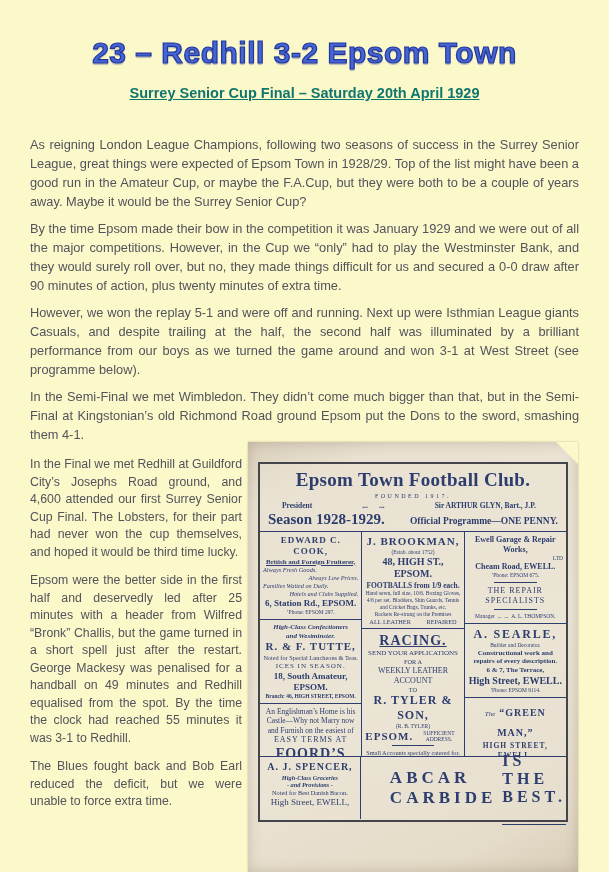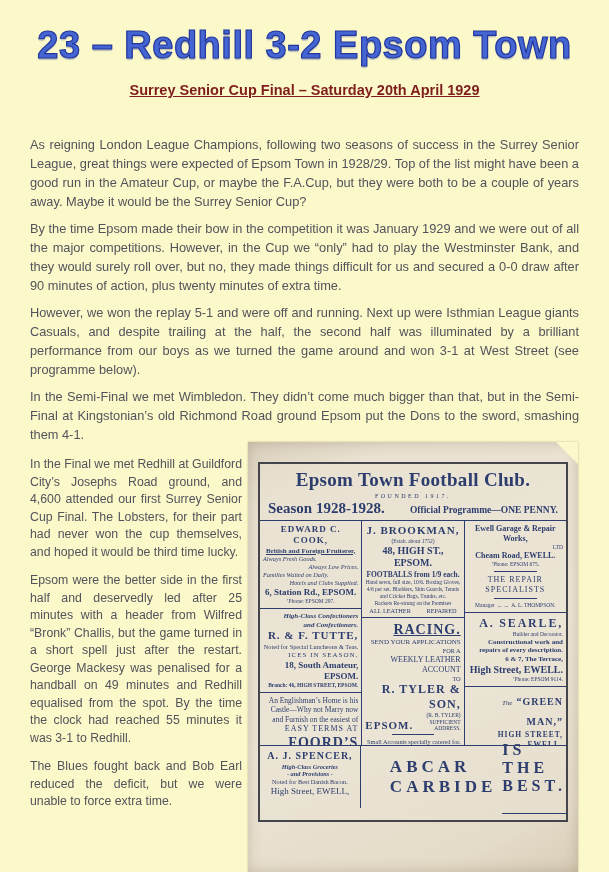--- a/index.html
+++ b/index.html
@@ -3,28 +3,28 @@
 <meta charset="utf-8">
 <style>
   html,body{margin:0;padding:0;}
   body{
     width:609px;height:872px;position:relative;overflow:hidden;
     background:#fbf8c9;
     font-family:"Liberation Sans","DejaVu Sans",sans-serif;
   }
   
   .title{
-    margin:0;padding-top:24px;text-align:center;
-    font-size:38px;font-weight:bold;letter-spacing:0.5px;
+    margin:0;padding-top:36px;text-align:center;
+    font-size:30px;font-weight:bold;letter-spacing:0.5px;
     color:#4565d2;-webkit-text-stroke:1.2px #22369c;
     text-shadow:0 2px 1px rgba(34,54,156,0.30);
   }
   .subtitle{
     margin-top:15px;text-align:center;
-    font-size:14.5px;font-weight:bold;color:#7f1d1d;
+    font-size:14.5px;font-weight:bold;color:#0f766e;
     text-decoration:underline;
   }
   
   .article{
     position:absolute;left:30px;top:135px;width:549px;
     font-size:12.8px;line-height:19px;color:#53535c;text-align:justify;
   }
   .article p{margin:0 0 8px 0;}
   .leftcol{width:212px;margin-top:12px;font-size:12.3px;line-height:17.5px;}
   .leftcol p{margin:0 0 11px 0;}
@@ -50,21 +50,21 @@
   .p-pres{display:flex;justify-content:space-between;padding:2px 30px 0 22px;font-size:7.5px;font-weight:bold;}
   .p-season{display:flex;justify-content:space-between;align-items:baseline;
     padding:1px 8px 3px 8px;border-bottom:1.6px solid #2d3d6d;}
   .p-season .s1{font-size:15px;font-weight:bold;}
   .p-season .s2{font-size:9.5px;font-weight:bold;}
   
   .cols{display:flex;height:224px;overflow:hidden;}
   .col{width:33.33%;overflow:hidden;}
   .col.mid{border-left:1.5px solid #2d3d6d;border-right:1.5px solid #2d3d6d;}
   .ad{padding:3px 3px;text-align:center;}
-  .ad + .ad{border-top:1.5px solid #2d3d6d;text-align:right;}
+  .ad + .ad{border-top:1.5px solid #2d3d6d;}
   .ln{display:block;line-height:1.25;}
   .mini{width:45%;margin:3px auto;border-top:1px solid #2d3d6d;height:0;}
   .row-split{display:flex;justify-content:space-between;padding:0 4px;}
   .epsom-row{display:flex;justify-content:center;align-items:center;gap:4px;}
   
   .bottomband{display:flex;border-top:1.6px solid #2d3d6d;height:62px;gap:29px;}
   .spencer{width:33.33%;border-right:1.5px solid #2d3d6d;padding-top:4px;text-align:center;}
   .abcar{flex:1;display:flex;justify-content:center;align-items:center;gap:6px;}
   .abcar .a1{font-size:17px;font-weight:bold;letter-spacing:4px;}
   .abcar .a2{font-size:16px;font-weight:bold;letter-spacing:4px;border-bottom:1.6px solid #2d3d6d;padding-bottom:18px;}
@@ -94,41 +94,46 @@
       <p>Epsom were the better side in the first half and deservedly led after 25 minutes with a header from Wilfred “Bronk” Challis, but the game turned in a short spell just after the restart. George Mackesy was penalised for a handball on 49 minutes and Redhill equalised from the spot. By the time the clock had reached 55 minutes it was 3-1 to Redhill.</p>
       <p>The Blues fought back and Bob Earl reduced the deficit, but we were unable to force extra time.</p>
     </div>
   </div>
 
   <div class="scan">
     <div class="frame">
 
       <div class="p-club">Epsom Town Football Club.</div>
       <div class="p-founded">FOUNDED 1917.</div>
+      <div class="p-pres">
+        <span>President</span>
+        <span>...&nbsp;&nbsp;&nbsp;&nbsp;&nbsp;&nbsp;...</span>
+        <span>Sir ARTHUR GLYN, Bart., J.P.</span>
+      </div>
       <div class="p-season">
-        <span class="s1">Season 1928-1928.</span>
+        <span class="s1">Season 1928-1929.</span>
         <span class="s2">Official Programme—ONE PENNY.</span>
       </div>
 
       <div class="cols">
 
         <div class="col">
           <div class="ad">
             <span class="ln b fz9 ls1">EDWARD C. COOK,</span>
             <span class="ln b u fz7">British and Foreign Fruiterer,</span>
             <span class="ln i fz6 lft">Always Fresh Goods.</span>
             <span class="ln i fz6 rgt">Always Low Prices.</span>
             <span class="ln i fz6 lft">Families Waited on Daily.</span>
             <span class="ln i fz6 rgt">Hotels and Clubs Supplied.</span>
             <span class="ln b fz9">6, Station Rd., EPSOM.</span>
             <span class="ln fz5">’Phone: EPSOM 297.</span>
           </div>
           <div class="ad">
             <span class="ln b i fz7">High-Class Confectioners</span>
-            <span class="ln b i fz7">and Confectioners.</span>
+            <span class="ln b i fz7">and Westminster.</span>
             <span class="ln b fz11 ls1">R. &amp; F. TUTTE,</span>
             <span class="ln fz6">Noted for Special Luncheons &amp; Teas.</span>
             <span class="ln fz7 ls1">ICES IN SEASON.</span>
             <span class="ln b fz9">18, South Amateur, EPSOM.</span>
             <span class="ln b fz5">Branch: 46, HIGH STREET, EPSOM.</span>
           </div>
           <div class="ad">
             <span class="ln fz75">An Englishman’s Home is his</span>
             <span class="ln fz75">Castle—Why not Marry now</span>
             <span class="ln fz75">and Furnish on the easiest of</span>

